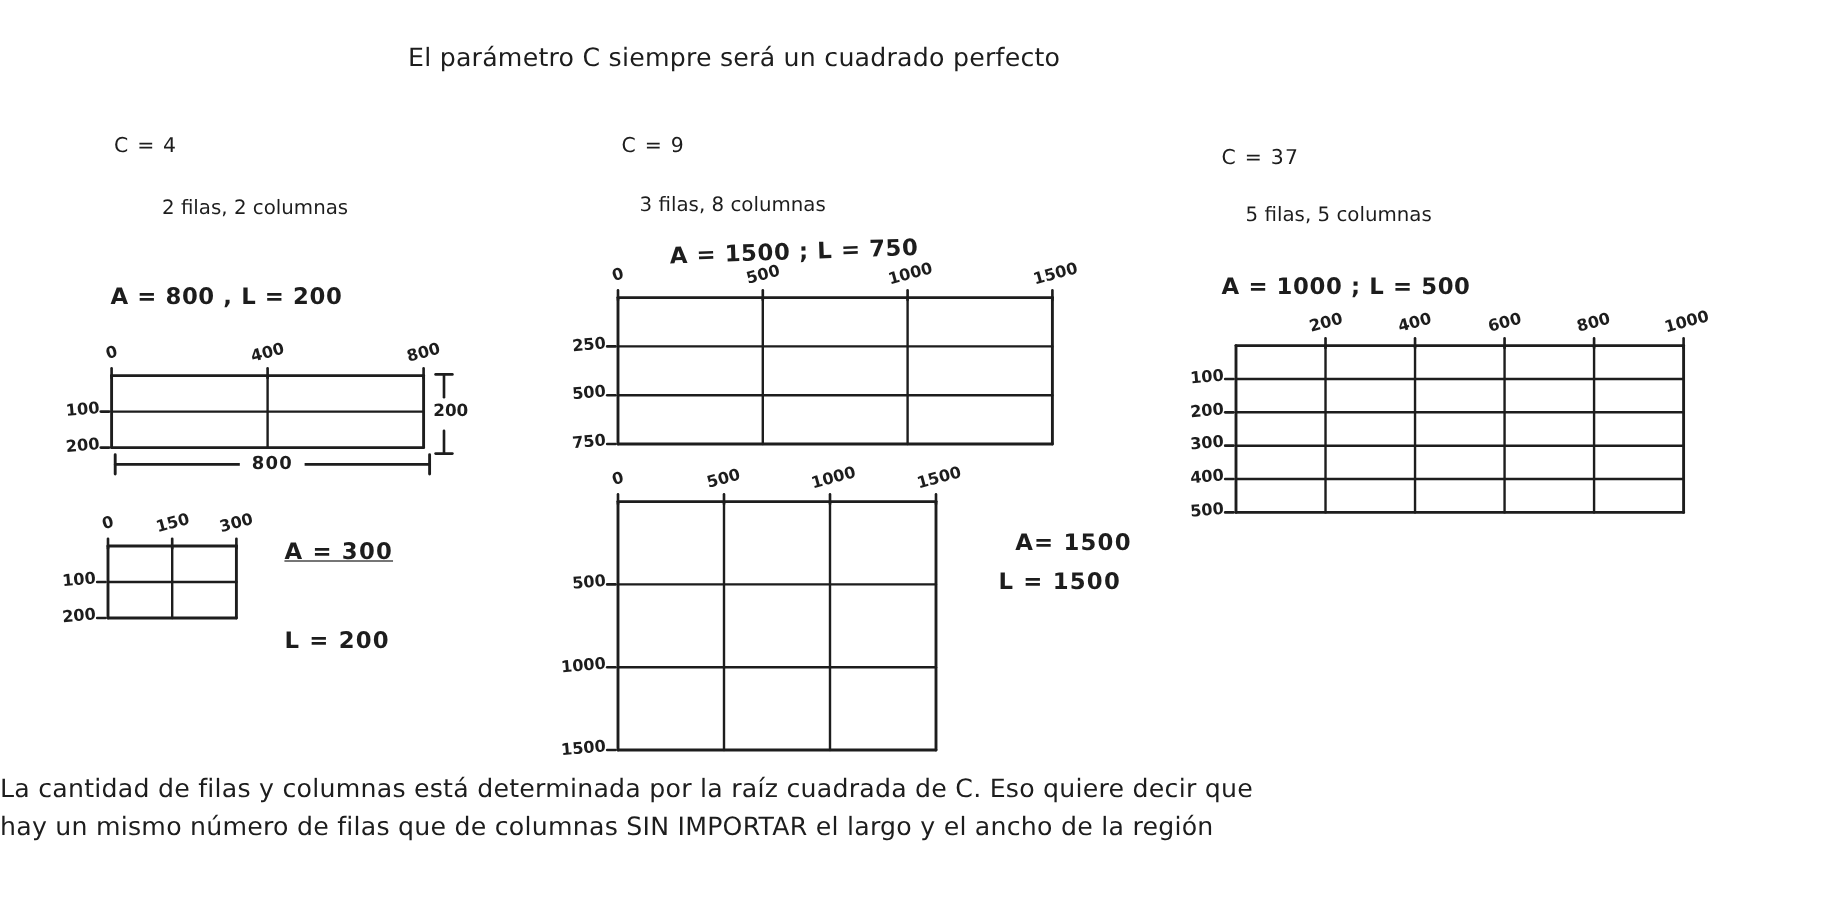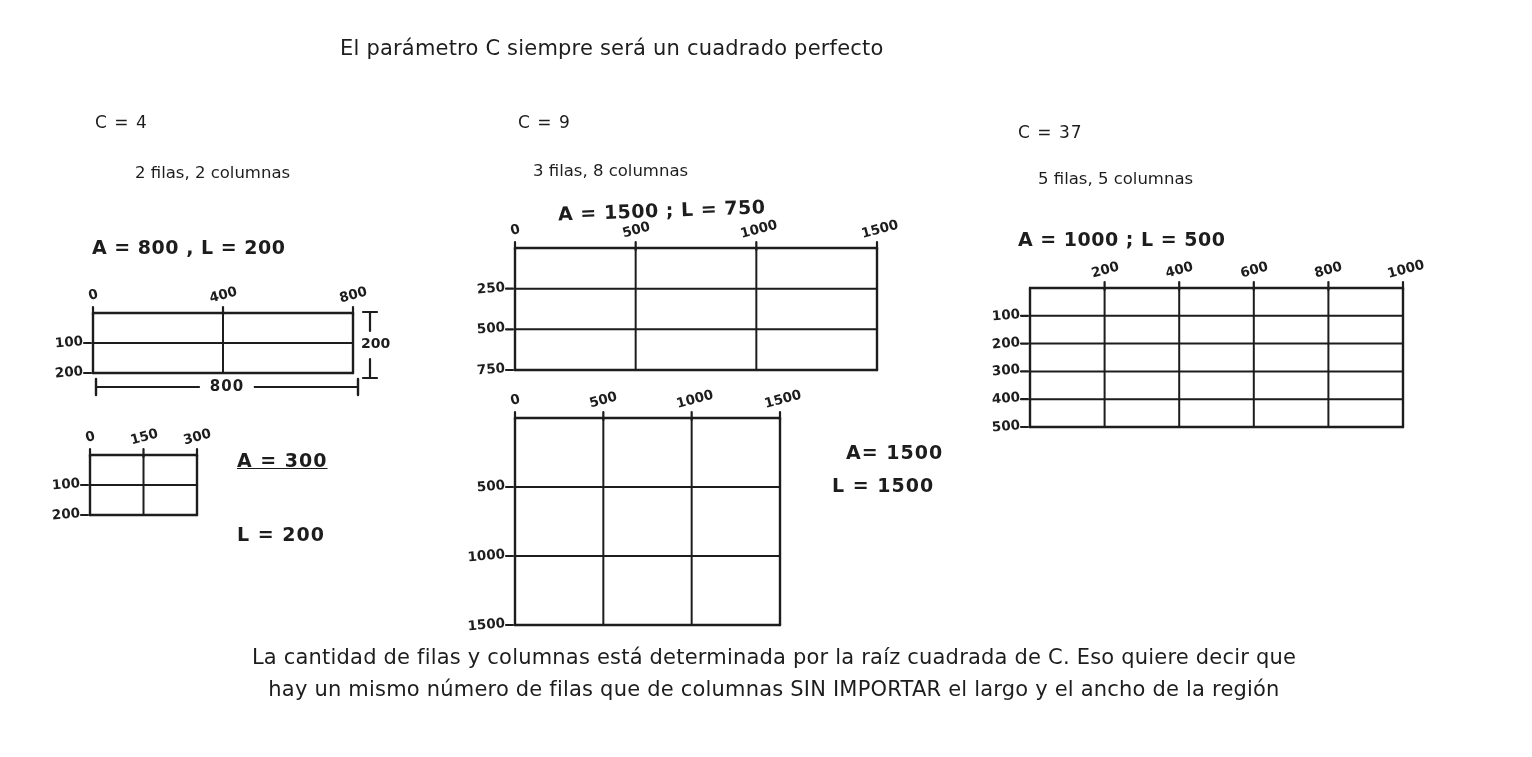--- a/index.html
+++ b/index.html
@@ -32,21 +32,21 @@
   }
   .mtext-v {
     position: absolute; left: 2px; top: 26px; background: #ffffff;
     font-weight: bold; font-size: 14px; padding: 0 2px;
   }
   .mtext-h {
     position: absolute; left: 50%; transform: translateX(-50%); top: 0;
     background: #ffffff; font-weight: bold; font-size: 15px; padding: 0 10px;
     letter-spacing: 1px;
   }
-  .footer-line { font-size: 21px; text-align: center; width: 1460px; left: 0; letter-spacing: 0.2px; margin-left: 44px; }
+  .footer-line { font-size: 21px; text-align: left; width: 1460px; left: 0; letter-spacing: 0.2px; }
 </style>
 </head>
 <body>
 
 <div class="canvas">
 
   <div class="abs title" style="left:340px; top:36px; width:700px;">El parámetro C siempre será un cuadrado perfecto</div>
 
   <div class="abs clabel" style="left:95px; top:112px;">C = 4</div>
   <div class="abs rowscols" style="left:135px; top:163px;">2 filas, 2 columnas</div>

